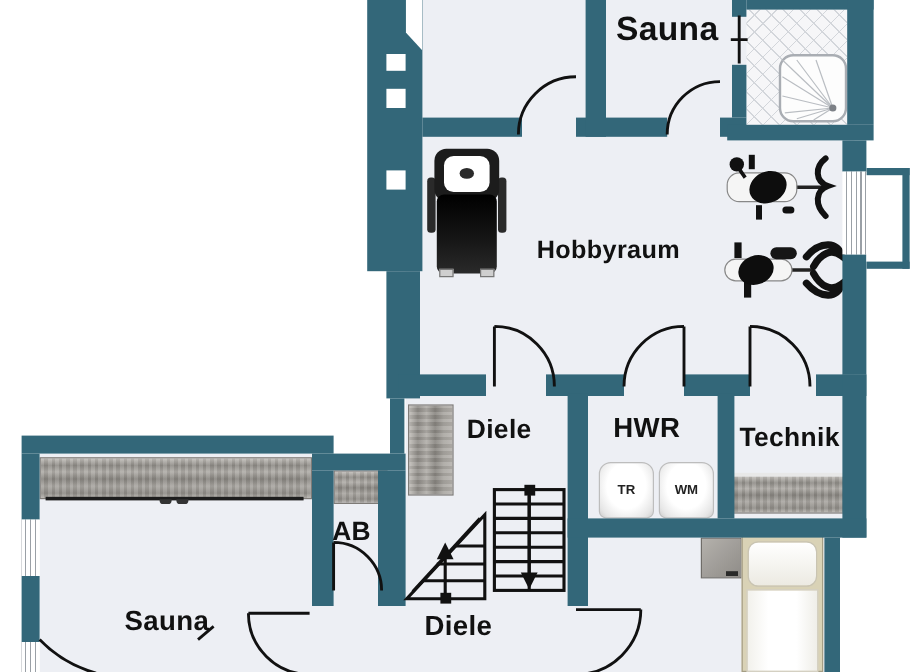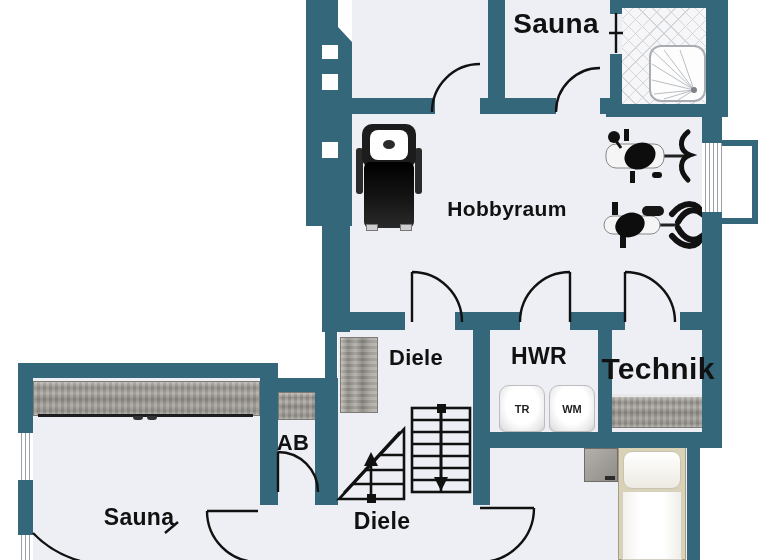--- a/index.html
+++ b/index.html
@@ -214,18 +214,18 @@
       <line x1="694" y1="90" x2="664" y2="50"></line>
         <line x1="694" y1="90" x2="680" y2="50"></line>
     </g>
     <circle cx="694" cy="90" r="3" fill="#7d8187"></circle>
   </svg>
 
   <div class="label z6" style="left:506px;top:8px;width:100px;font-size:28px">Sauna</div>
   <div class="label z6" style="left:432px;top:197px;width:150px;font-size:21px">Hobbyraum</div>
   <div class="label z6" style="left:366px;top:345px;width:100px;font-size:22px">Diele</div>
   <div class="label z6" style="left:489px;top:343px;width:100px;font-size:23px">HWR</div>
-  <div class="label z6" style="left:598px;top:352px;width:120px;font-size:30px">Technik</div>
+  <div class="label z6" style="left:598px;top:352px;width:120px;font-size:22px">Technik</div>
   <div class="label z6" style="left:263px;top:430px;width:60px;font-size:22px">AB</div>
   <div class="label z6" style="left:79px;top:504px;width:120px;font-size:23px">Sauna</div>
   <div class="label z6" style="left:322px;top:508px;width:120px;font-size:23px">Diele</div>
 
 </div>
 
 </body></html>

